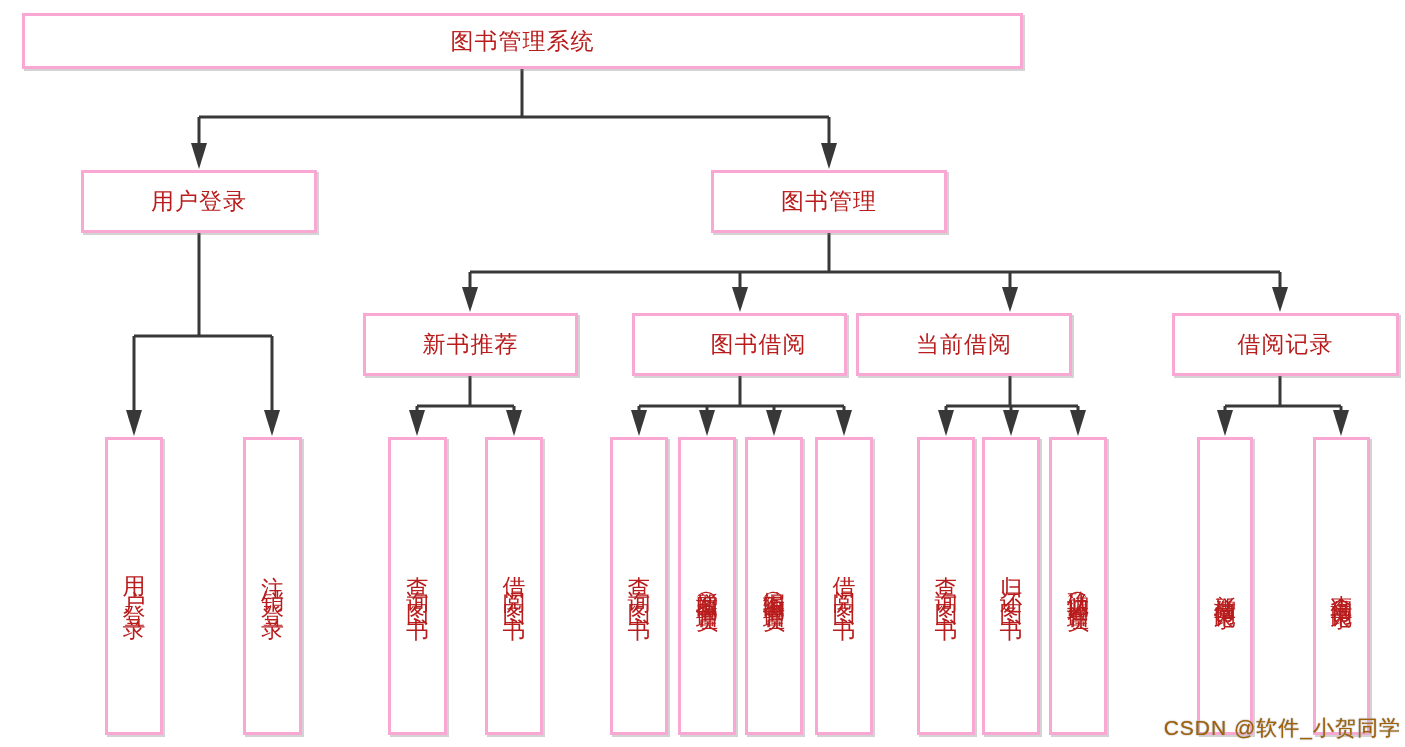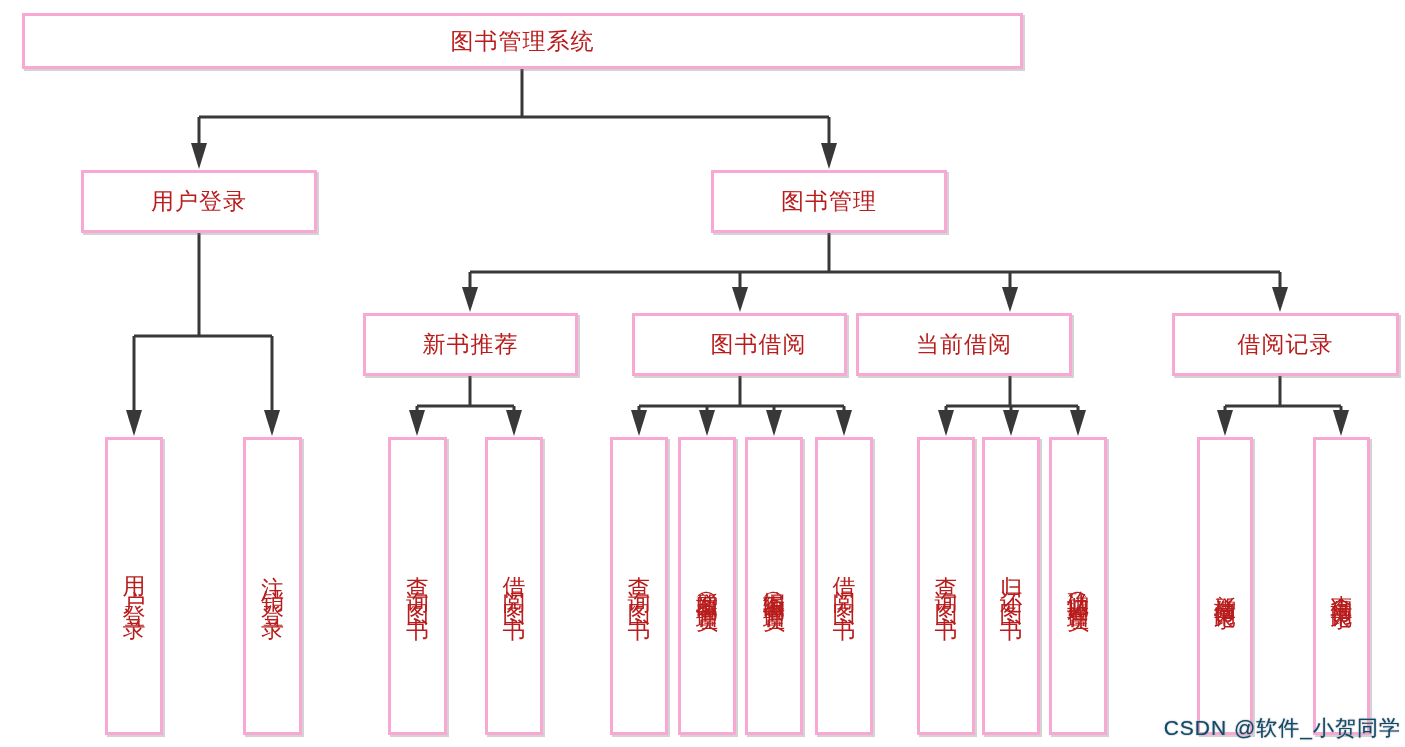--- a/index.html
+++ b/index.html
@@ -46,21 +46,21 @@
     line-height: 1;
     white-space: nowrap;
   }
   .v-short .vtext { letter-spacing: 14px; }
   .v-long  .vtext { letter-spacing: 3px; font-size: 22px; }
   .watermark {
     position: absolute;
     right: 4px;
     bottom: 5px;
     font-size: 21px;
-    color: #0c4a6e;
+    color: #a16207;
     text-shadow: 0 0 1px #9c9c9c, 0 0 2px #b5b5b5;
     letter-spacing: 1px;
     white-space: nowrap;
     z-index: 5;
   }
 </style>
 </head>
 <body>
 
 <div class="stage">

